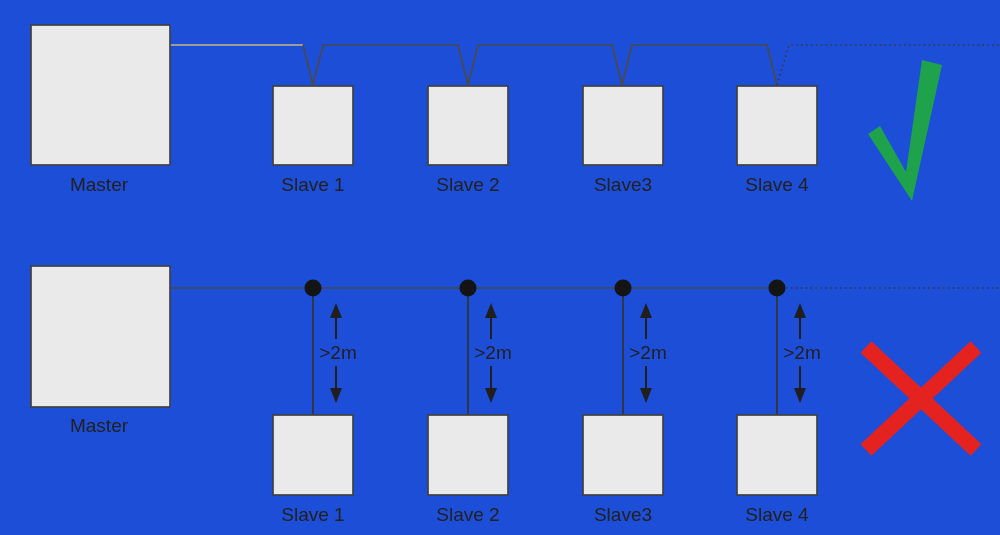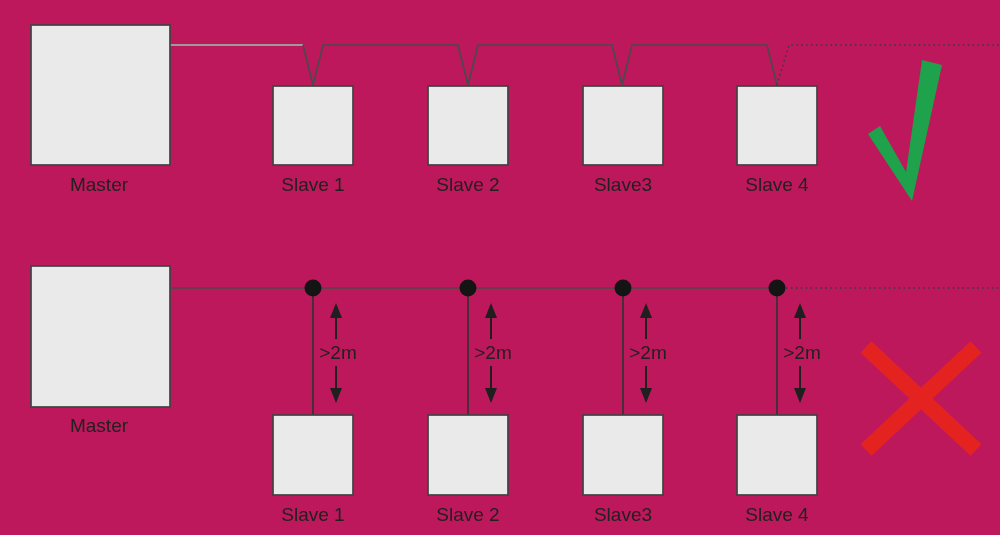--- a/index.html
+++ b/index.html
@@ -1,16 +1,16 @@
 <!DOCTYPE html>
 <html><head>
 <meta charset="utf-8">
 <style>
   html,body{margin:0;padding:0;background:#ffffff;}
-  .canvas{position:relative;width:1000px;height:535px;background:#be185d;overflow:hidden;}
+  .canvas{position:relative;width:1000px;height:535px;background:#1d4ed8;overflow:hidden;}
   svg{display:block;}
   svg text{
     font-family:"Liberation Sans","DejaVu Sans",sans-serif;
     font-size:19px;
     fill:#232020;
     text-anchor:middle;
   }
   .box{fill:#eaeaea;stroke:#414141;stroke-width:1.7;}
   .bus{fill:none;stroke:#4a4a4a;stroke-width:1.7;stroke-linejoin:miter;}
   .light{fill:none;stroke:#9b9b9b;stroke-width:1.8;}

